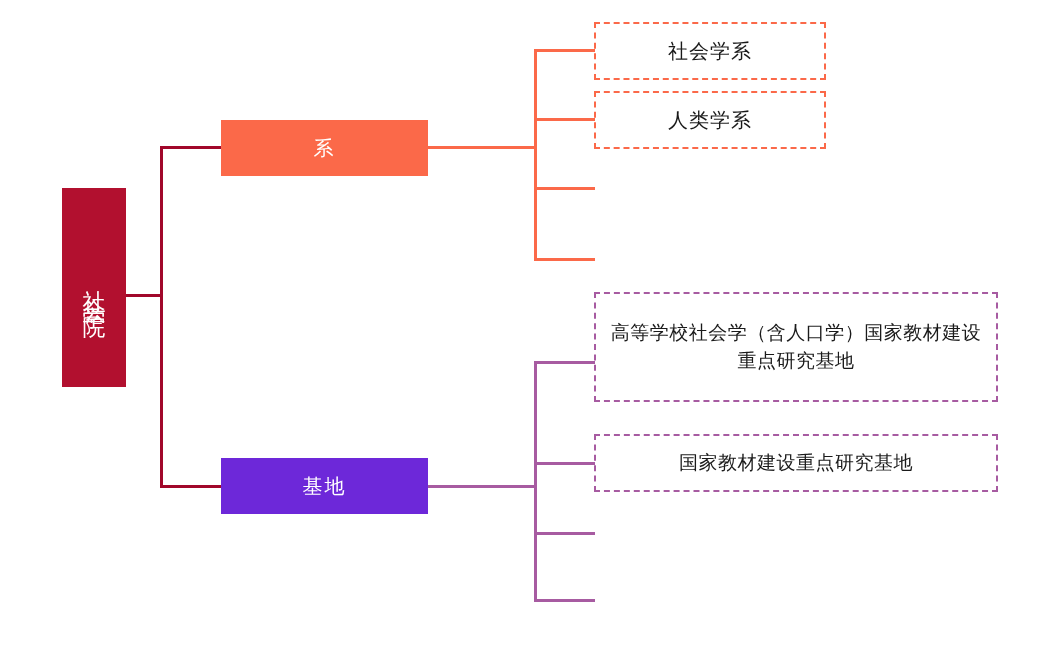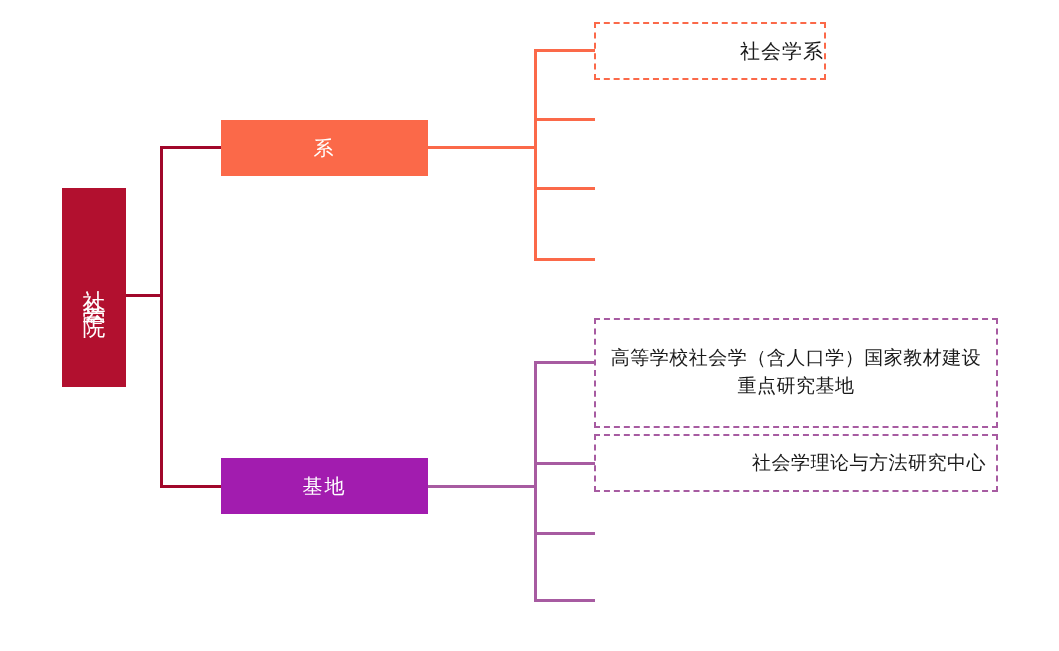--- a/index.html
+++ b/index.html
@@ -47,29 +47,29 @@
     width: 207px;
     height: 56px;
     display: flex;
     align-items: center;
     justify-content: center;
     color: #ffffff;
     font-size: 20px;
     letter-spacing: 2px;
   }
   .mid-dept { top: 120px; background: #FB6949; }
-  .mid-base { top: 458px; background: #a21caf; font-family: Liberation Mono, monospace; }
+  .mid-base { top: 458px; background: #6d28d9; font-family: Liberation Mono, monospace; }
 
   
   .leaf {
     position: absolute;
     box-sizing: border-box;
     display: flex;
     align-items: center;
-    justify-content: flex-end;
+    justify-content: center;
     text-align: center;
     color: #1a1a1a;
     background: transparent;
   }
   .leaf-dept {
     left: 594px;
     width: 232px;
     height: 58px;
     border: 2px dashed #FB6949;
     font-size: 20px;
@@ -121,32 +121,35 @@
   <div class="ln ln-h c-dept" style="left:428px; top:146px; width:108px;"></div>
   <div class="ln ln-v c-dept" style="left:534px; top:49px; height:212px;"></div>
   <div class="ln ln-h c-dept" style="left:534px; top:49px; width:61px;"></div>
   <div class="ln ln-h c-dept" style="left:534px; top:118px; width:61px;"></div>
   <div class="ln ln-h c-dept" style="left:534px; top:187px; width:61px;"></div>
   <div class="ln ln-h c-dept" style="left:534px; top:258px; width:61px;"></div>
 
   <div class="leaf leaf-dept" style="top:22px;">
     <span class="leaf-text">社会学系</span>
   </div>
+  <div class="leaf leaf-dept" style="top:91px;">
+    <span class="leaf-text">人类学系</span>
+  </div>
 
   <div class="mid-node mid-base">
     <span>基地</span>
   </div>
 
   <div class="ln ln-h c-base" style="left:428px; top:485px; width:108px;"></div>
   <div class="ln ln-v c-base" style="left:534px; top:361px; height:240px;"></div>
   <div class="ln ln-h c-base" style="left:534px; top:361px; width:61px;"></div>
   <div class="ln ln-h c-base" style="left:534px; top:462px; width:61px;"></div>
   <div class="ln ln-h c-base" style="left:534px; top:532px; width:61px;"></div>
   <div class="ln ln-h c-base" style="left:534px; top:599px; width:61px;"></div>
 
-  <div class="leaf leaf-base" style="top:318px; height:110px;font-family:Liberation Mono, monospace;">
+  <div class="leaf leaf-base" style="top:292px; height:110px;">
     <span class="leaf-text">高等学校社会学（含人口学）国家教材建设重点研究基地</span>
   </div>
   <div class="leaf leaf-base" style="top:434px; height:58px;">
-    <span class="leaf-text">社会学理论与方法研究中心</span>
+    <span class="leaf-text">国家教材建设重点研究基地</span>
   </div>
 
 </div>
 
 </body></html>

